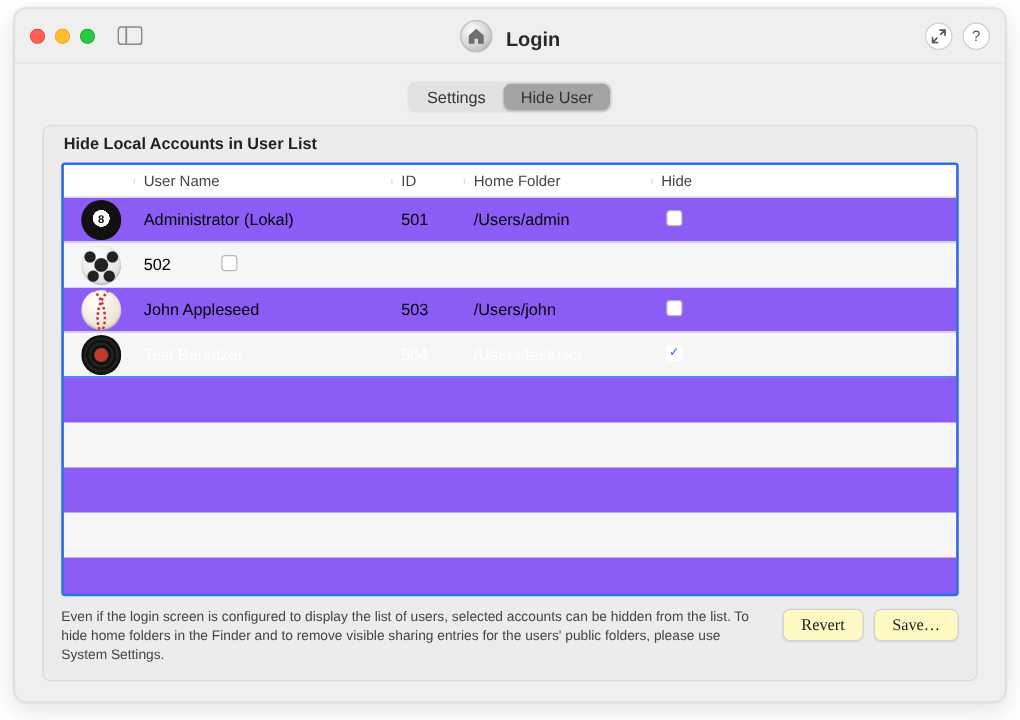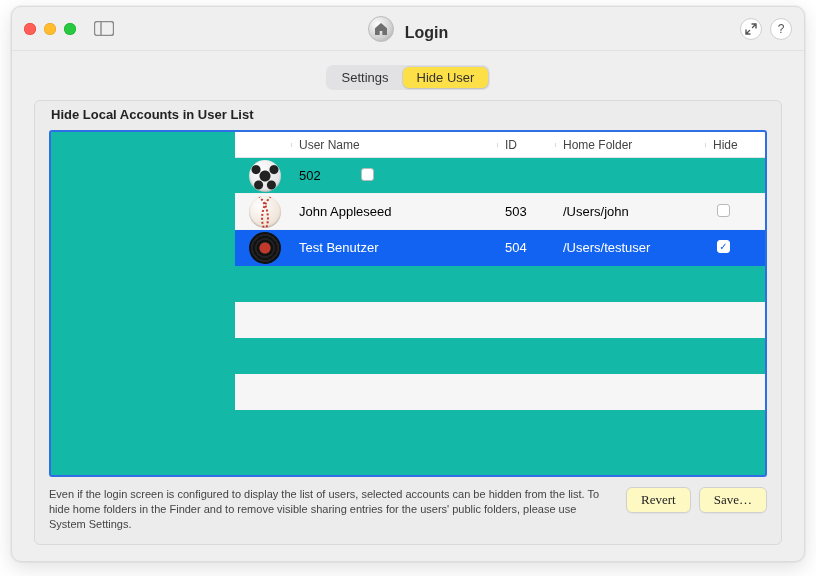--- a/index.html
+++ b/index.html
@@ -70,21 +70,21 @@
     display:flex; background:#e2e2e4; border-radius:7px; padding:2px;align-items:flex-end;
   }
   .segmented .tab {
     padding: 3px 14px;
     font-size: 13px;
     border-radius:6px;
     color:#333;
     cursor:pointer;
   }
   .segmented .tab.active {
-    background:#fde047;
+    background:#a3a3a3;
     box-shadow: 0 0 0 1px rgba(0,0,0,0.06), 0 1px 2px rgba(0,0,0,0.1);
   }
   
   .card {
     margin: 0 22px 16px 22px;
     flex:1;
     background:#ececec;
     border:1px solid #d9d9d9;
     border-radius:6px;
     padding: 4px 14px 12px 14px;
@@ -92,27 +92,26 @@
     flex-direction:column;
   }
   .section-title {
     font-weight:700;
     font-size:13px;
     color:#222;
     margin: 2px 0 8px 2px;
   }
   .table-wrap {
     flex:1;
-    background:#14b8a6;
+    background:#8b5cf6;
     border:2px solid #2f6fe6;
     border-radius:3px;
     overflow:hidden;
     display:flex;
     flex-direction:column;
-    align-items:flex-end;
   }
   .thead {
     display:flex;
     height:26px;
     background:#fff;
     font-size:12px;
     color:#444;
     align-items:center;
     border-bottom:1px solid #e4e4e4;
   }
@@ -262,20 +261,30 @@
         <div class="hc col-name">User Name</div>
         <div class="hc col-id">ID</div>
         <div class="hc col-home">Home Folder</div>
         <div class="hc col-hide">Hide</div>
         <div class="hc col-rest"></div>
       </div>
 
       <div class="tbody" id="tbody">
           <div class="row striped">
             <div class="cell col-avatar">
+              <div class="avatar av-ball8"></div>
+            </div>
+            <div class="cell col-name">Administrator (Lokal)</div>
+            <div class="cell col-id">501</div>
+            <div class="cell col-home">/Users/admin</div>
+            <div class="cell col-hide"><input type="checkbox" class="hide-cb" style=""></div>
+            <div class="cell col-rest"></div>
+          </div>
+          <div class="row striped">
+            <div class="cell col-avatar">
               <div class="avatar av-soccer"></div>
             </div>
             <div class="cell col-id">502</div>
             <div class="cell col-hide"><input type="checkbox" class="hide-cb" style=""></div>
             <div class="cell col-rest"></div>
           </div>
           <div class="row striped">
             <div class="cell col-avatar">
               <div class="avatar av-baseball"></div>
             </div>

